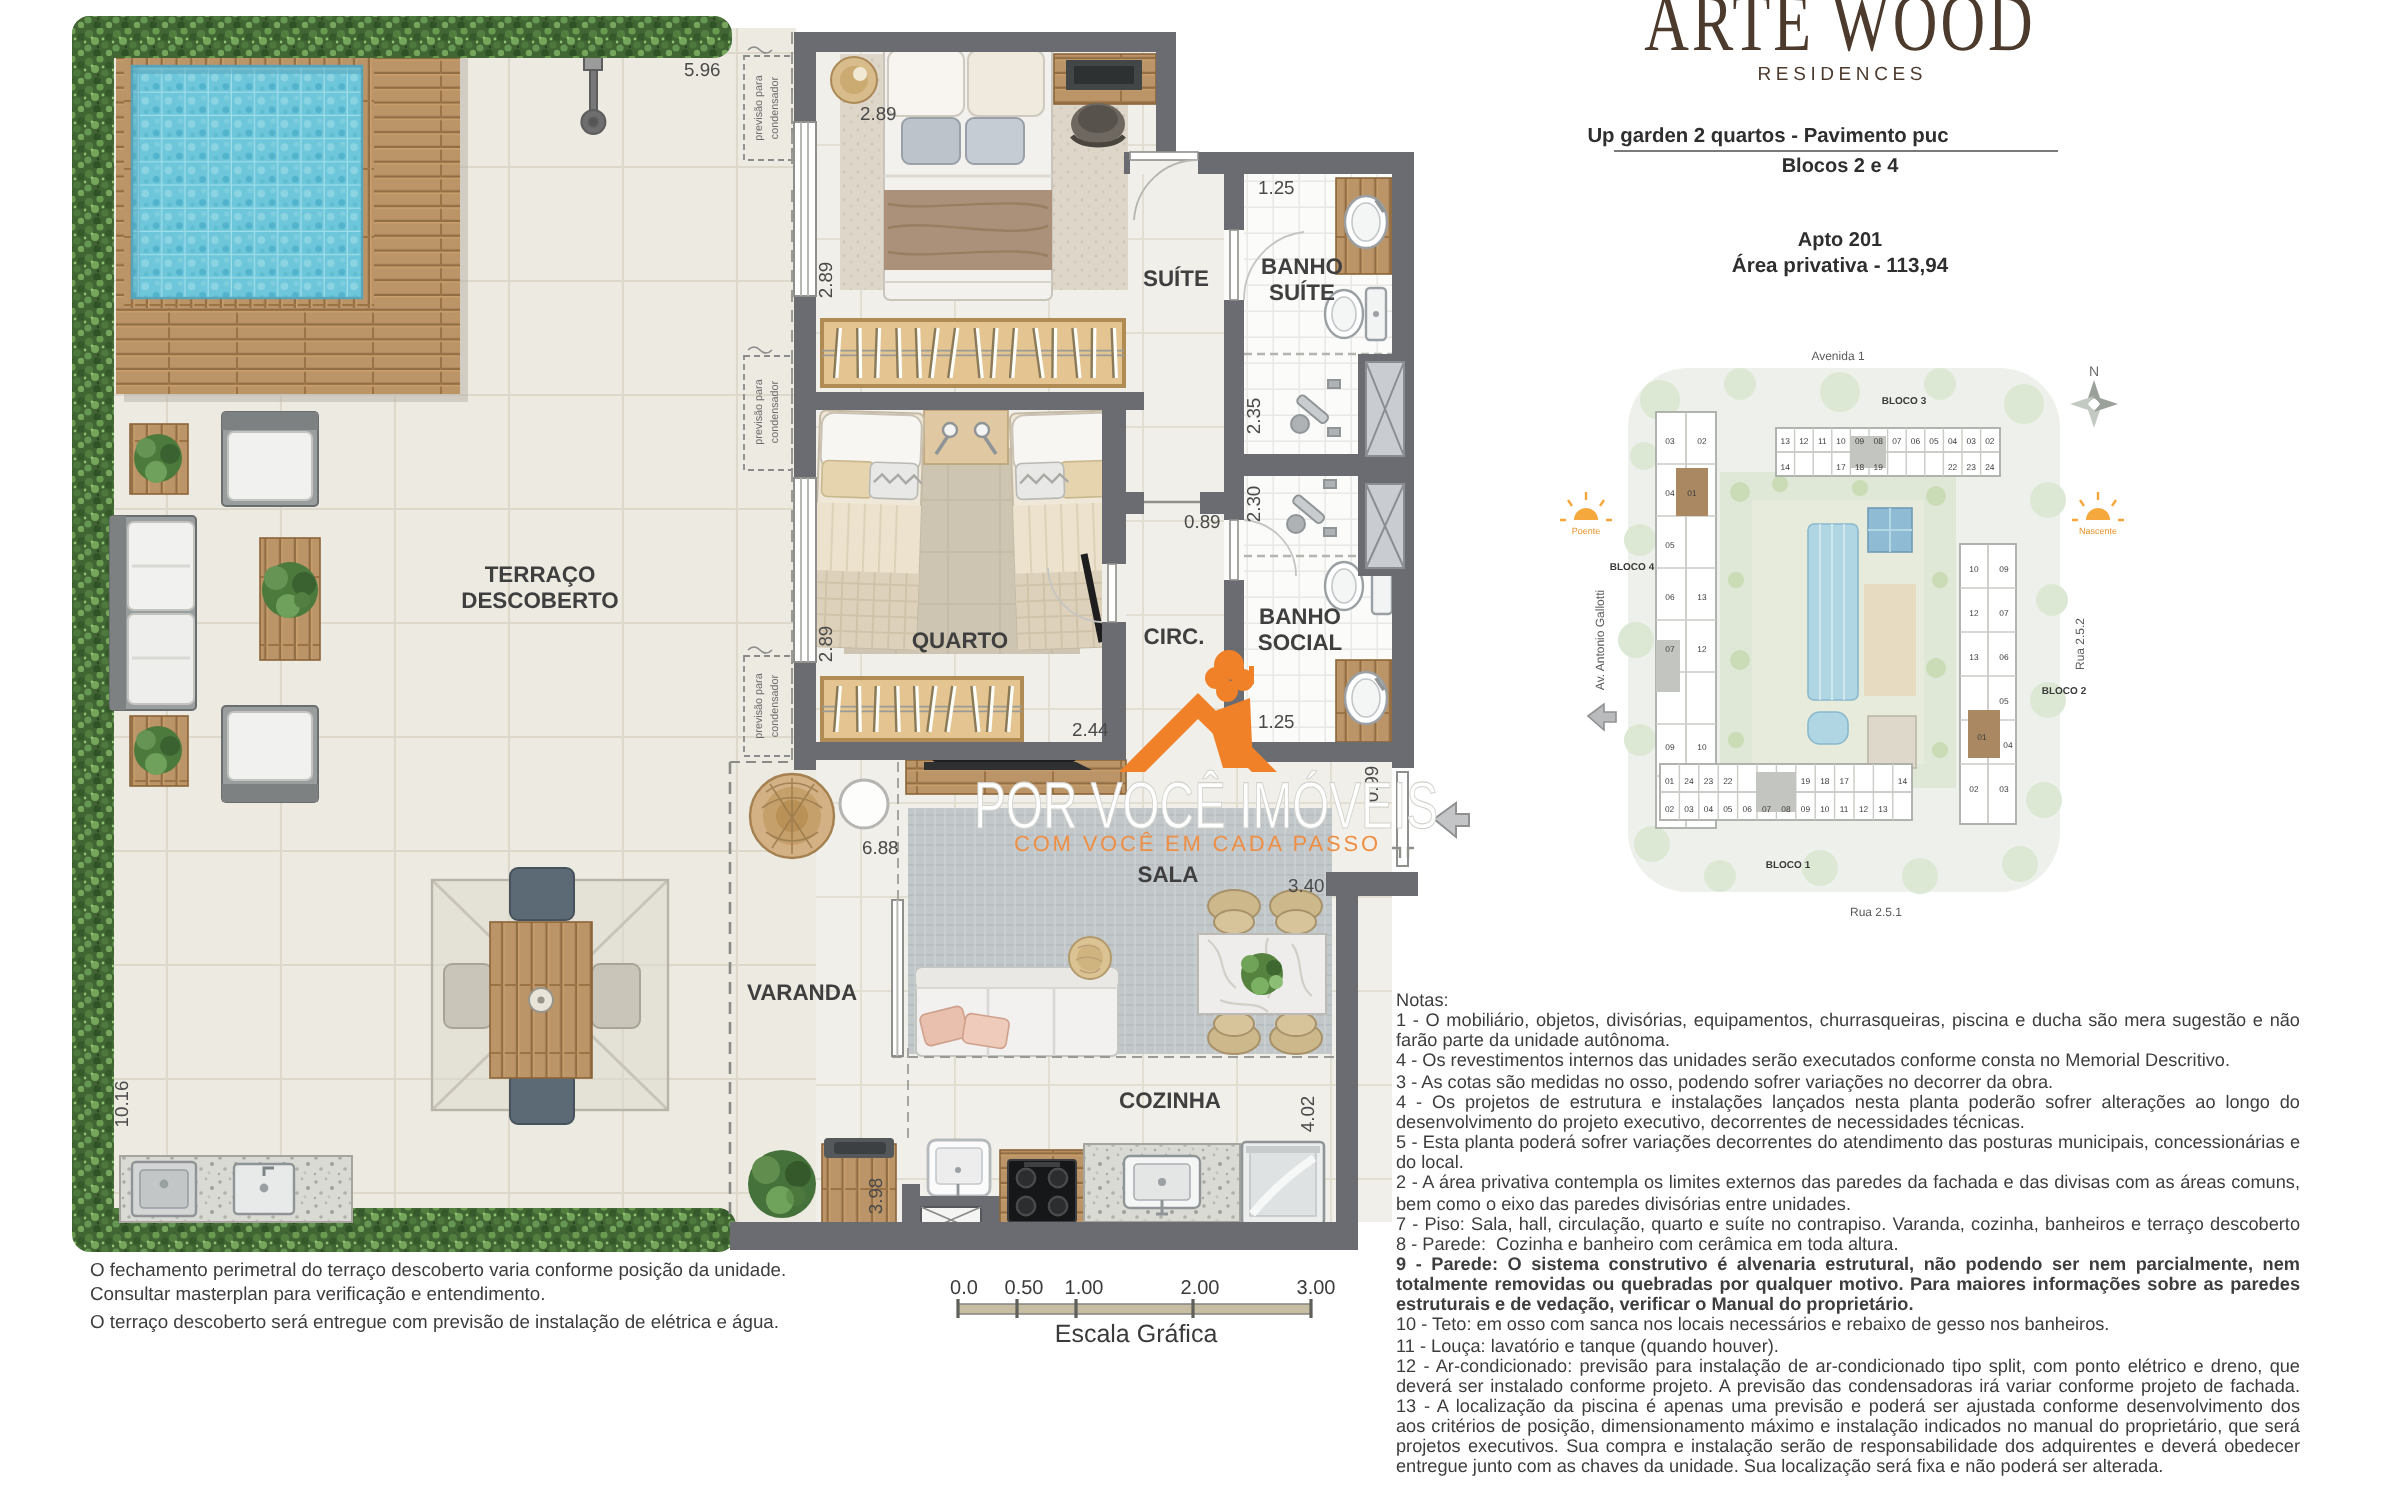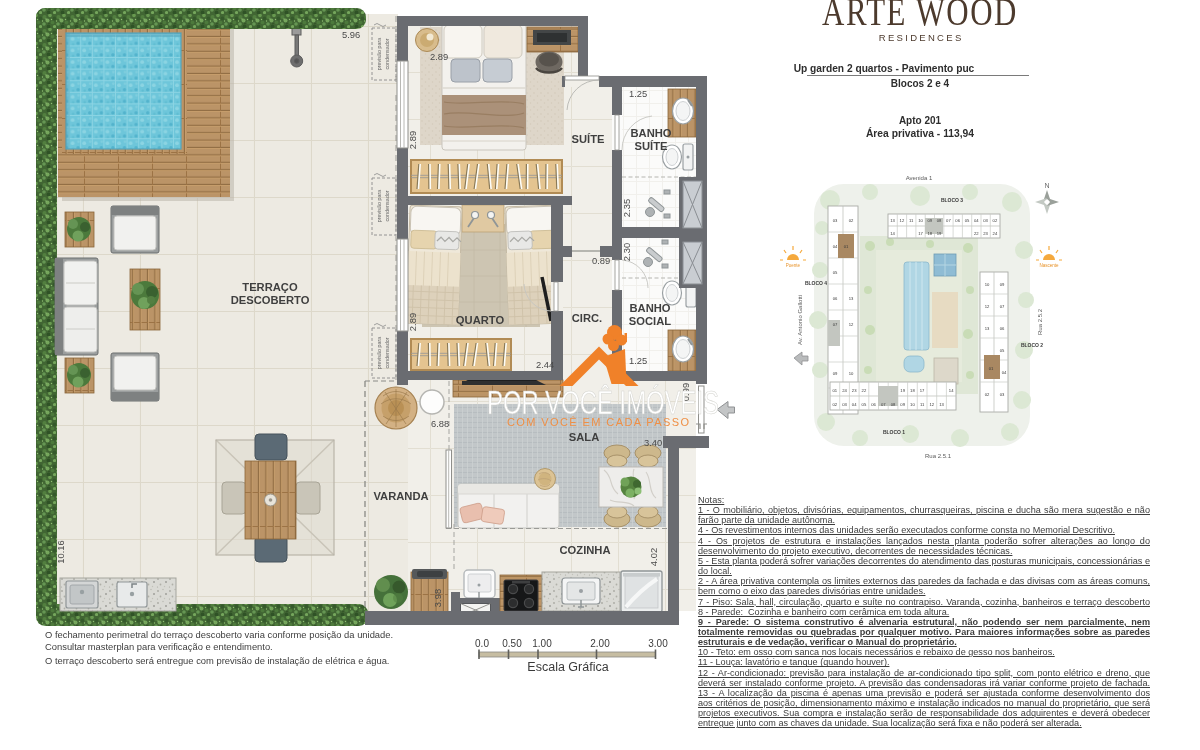--- a/index.html
+++ b/index.html
@@ -1,21 +1,21 @@
 <!DOCTYPE html>
 <html><head>
 <meta charset="utf-8">
 <style>
   html,body{margin:0;padding:0;background:#ffffff;}
   #page{position:relative;width:1200px;height:750px;background:#ffffff;overflow:hidden;
         font-family:"Liberation Sans",sans-serif;}
   .abs{position:absolute;}
   .ttl{color:#2e2e2e;text-align:center;}
   .notes{color:#3d3d3d;font-size:9.1px;line-height:10.15px;}
-  .notes p{margin:0;white-space:nowrap;text-decoration:underline;}
+  .notes p{margin:0;white-space:nowrap;}
   .notes p.j{text-align:justify;text-align-last:justify;white-space:normal;height:10.15px;overflow:hidden;}
   .notes p.b{font-weight:bold;}
 </style>
 </head>
 <body>
 <div id="page">
 
 <svg id="plan" class="abs" style="left:0;top:0" width="770" height="750" viewBox="0 0 770 750">
 <defs>
 <pattern id="tile" width="57" height="57" patternUnits="userSpaceOnUse" x="27" y="27">
@@ -868,20 +868,21 @@
 </g>
 
 <path d="M14 188l8-6v4h6v5h-6v4z" fill="#b9bbbc" stroke="#8f9193" stroke-width="0.8"></path>
 </svg>
 
 <div class="abs notes" style="left:698px;top:495px;width:452px;">
 <p>Notas:</p>
 <p class="j">1 - O mobiliário, objetos, divisórias, equipamentos, churrasqueiras, piscina e ducha são mera sugestão e não</p>
 <p>farão parte da unidade autônoma.</p>
 <p>4 - Os revestimentos internos das unidades serão executados conforme consta no Memorial Descritivo.</p>
+<p>3 - As cotas são medidas no osso, podendo sofrer variações no decorrer da obra.</p>
 <p class="j">4 - Os projetos de estrutura e instalações lançados nesta planta poderão sofrer alterações ao longo do</p>
 <p>desenvolvimento do projeto executivo, decorrentes de necessidades técnicas.</p>
 <p class="j">5 - Esta planta poderá sofrer variações decorrentes do atendimento das posturas municipais, concessionárias e</p>
 <p>do local.</p>
 <p class="j">2 - A área privativa contempla os limites externos das paredes da fachada e das divisas com as áreas comuns,</p>
 <p>bem como o eixo das paredes divisórias entre unidades.</p>
 <p class="j">7 - Piso: Sala, hall, circulação, quarto e suíte no contrapiso. Varanda, cozinha, banheiros e terraço descoberto</p>
 <p>8 - Parede:&nbsp; Cozinha e banheiro com cerâmica em toda altura.</p>
 <p class="j b">9 - Parede: O sistema construtivo é alvenaria estrutural, não podendo ser nem parcialmente, nem</p>
 <p class="j b">totalmente removidas ou quebradas por qualquer motivo. Para maiores informações sobre as paredes</p>

